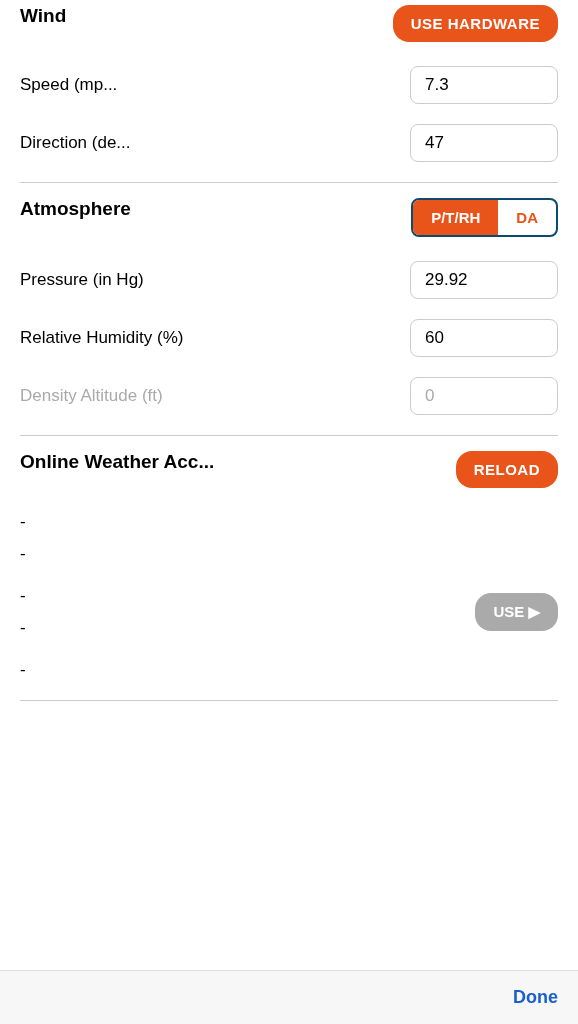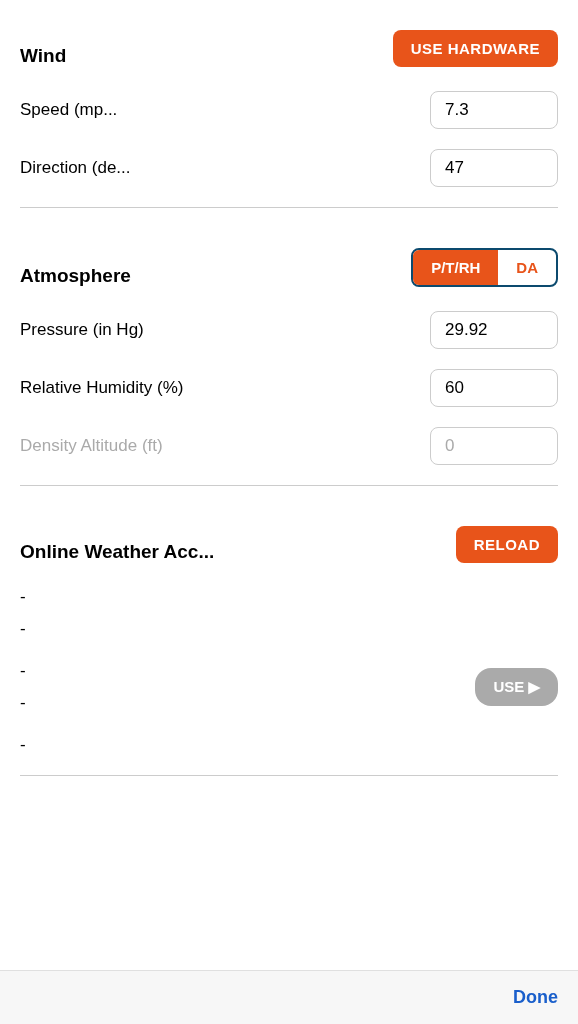--- a/index.html
+++ b/index.html
@@ -13,35 +13,35 @@
       width: 578px;
       min-height: 1024px;
       background: #ffffff;
       color: #000000;
       font-size: 17px;
     }
 
     
     .section-header {
       display: flex;
-      align-items: flex-end;
+      align-items: flex-start;
       justify-content: space-between;
-      padding: 30px 20px 14px 20px;
+      padding: 5px 20px 14px 20px;
     }
 
     .section-title {
       font-weight: 700;
       font-size: 19px;
     }
 
     .btn-orange {
       background-color: #E8541A;
       color: #ffffff;
       border: none;
-      border-radius: 8px;
+      border-radius: 16px;
       padding: 10px 18px;
       font-size: 15px;
       font-weight: 700;
       letter-spacing: 0.5px;
       cursor: pointer;
     }
 
     .field-row {
       display: flex;
       align-items: center;
@@ -56,21 +56,21 @@
 
     .field-label.muted {
       color: #aaaaaa;
     }
 
     .field-input {
       border: 1.5px solid #cccccc;
       border-radius: 8px;
       padding: 8px 14px;
       font-size: 17px;
-      width: 128px;
+      width: 148px;
       text-align: left;
       color: #000000;
       background: #ffffff;
     }
 
     .field-input.muted {
       color: #aaaaaa;
     }
 
     .divider {

